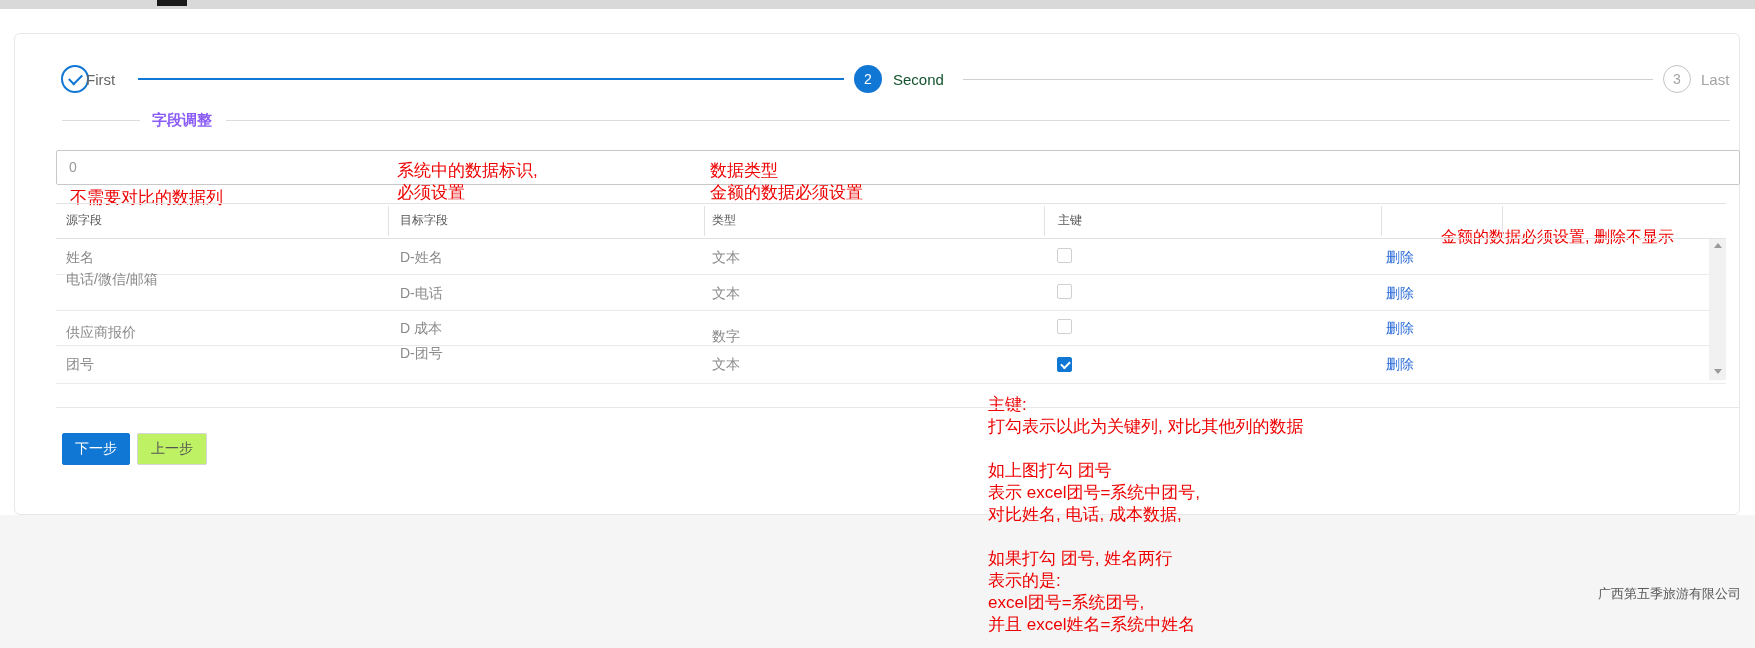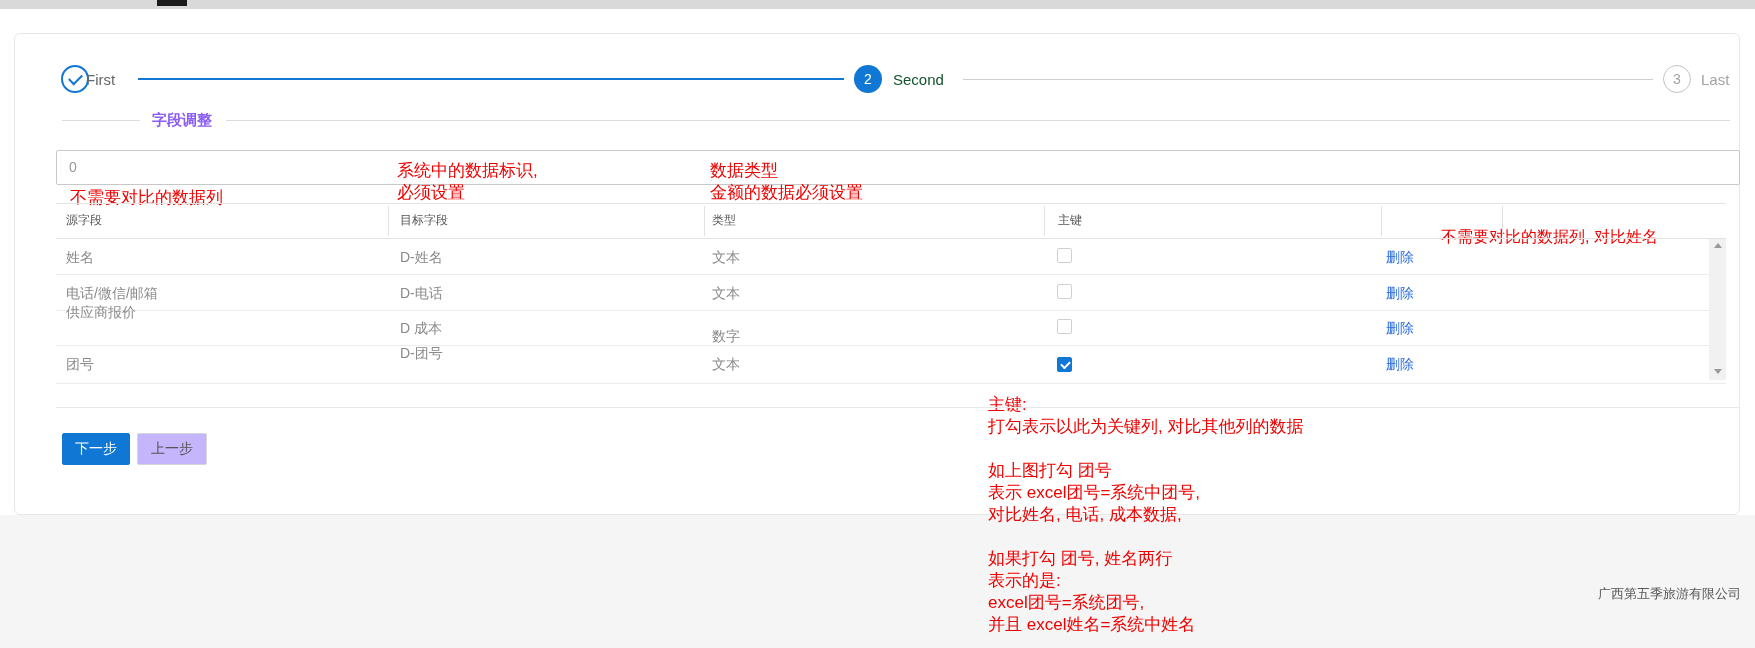--- a/index.html
+++ b/index.html
@@ -60,21 +60,21 @@
   .checkbox.checked{background:#1177d4;border-color:#1177d4;}
   .checkbox.checked::after{content:"";position:absolute;left:3px;top:3px;width:7px;height:4px;border-left:2px solid #fff;border-bottom:2px solid #fff;transform:rotate(-45deg);}
   
   .scrollbar{left:1709px;top:239px;width:17px;height:141px;background:#f1f1f1;}
   .sb-arrow-up{left:1714px;top:243px;width:0;height:0;border-left:4px solid transparent;border-right:4px solid transparent;border-bottom:5px solid #9a9a9a;}
   .sb-arrow-down{left:1714px;top:369px;width:0;height:0;border-left:4px solid transparent;border-right:4px solid transparent;border-top:5px solid #9a9a9a;}
   
   .footer-divider{left:56px;top:407px;width:1684px;height:1px;background:#e8e8e8;}
   .btn{top:433px;height:32px;font-size:14px;border-radius:2px;display:flex;align-items:center;justify-content:center;cursor:pointer;box-sizing:border-box;}
   .btn-next{left:62px;width:68px;background:#1177d4;color:#fff;border:1px solid #1177d4;}
-  .btn-prev{left:137px;width:70px;background:#c4b5fd;color:#555;border:1px solid #d6d6d6;}
+  .btn-prev{left:137px;width:70px;background:#bef264;color:#555;border:1px solid #d6d6d6;}
 </style>
 </head>
 <body>
 
 <div class="abs top-strip"></div>
 <div class="abs artifact"></div>
 <div class="abs bottom-area"></div>
 <div class="abs company">广西第五季旅游有限公司</div>
 
 <div class="abs card"></div>
@@ -98,21 +98,21 @@
 <div class="abs div-label">字段调整</div>
 <div class="abs div-line div-right"></div>
 
 <div class="abs field-input">0</div>
 
 <div class="abs red ann-excel">不需要对比的数据列</div>
 <div class="abs red ann-system">系统中的数据标识,
 必须设置</div>
 <div class="abs red ann-type">数据类型
 金额的数据必须设置</div>
-<div class="abs red ann-delete">不需要对比的数据列, 对比姓名</div>
+<div class="abs red ann-delete">金额的数据必须设置, 删除不显示</div>
 <div class="abs red ann-pk">主键:
 打勾表示以此为关键列, 对比其他列的数据
 
 如上图打勾 团号
 表示 excel团号=系统中团号,
 对比姓名, 电话, 成本数据,
 
 如果打勾 团号, 姓名两行
 表示的是:
 excel团号=系统团号,
@@ -133,30 +133,30 @@
 <div>
   <div class="abs cell col-source" style="top:249px">姓名</div>
   <div class="abs cell col-target" style="top:249px">D-姓名</div>
   <div class="abs cell col-type" style="top:249px">文本</div>
   <div class="abs checkbox" style="top:248px"></div>
   <div class="abs del-link col-del" style="top:249px">删除</div>
   <div class="abs row-border" style="top:274px"></div>
 </div>
 
 <div>
-  <div class="abs cell col-source" style="top:285px">电话/微信/邮箱</div>
+  <div class="abs cell col-source" style="top:271px">电话/微信/邮箱</div>
   <div class="abs cell col-target" style="top:285px">D-电话</div>
   <div class="abs cell col-type" style="top:285px">文本</div>
   <div class="abs checkbox" style="top:284px"></div>
   <div class="abs del-link col-del" style="top:285px">删除</div>
   <div class="abs row-border" style="top:310px"></div>
 </div>
 
 <div>
-  <div class="abs cell col-source" style="top:304px">供应商报价</div>
+  <div class="abs cell col-source" style="top:324px">供应商报价</div>
   <div class="abs cell col-target" style="top:320px">D 成本</div>
   <div class="abs cell col-type" style="top:328px">数字</div>
   <div class="abs checkbox" style="top:319px"></div>
   <div class="abs del-link col-del" style="top:320px">删除</div>
   <div class="abs row-border" style="top:345px"></div>
 </div>
 
 <div>
   <div class="abs cell col-source" style="top:356px">团号</div>
   <div class="abs cell col-target" style="top:345px">D-团号</div>

